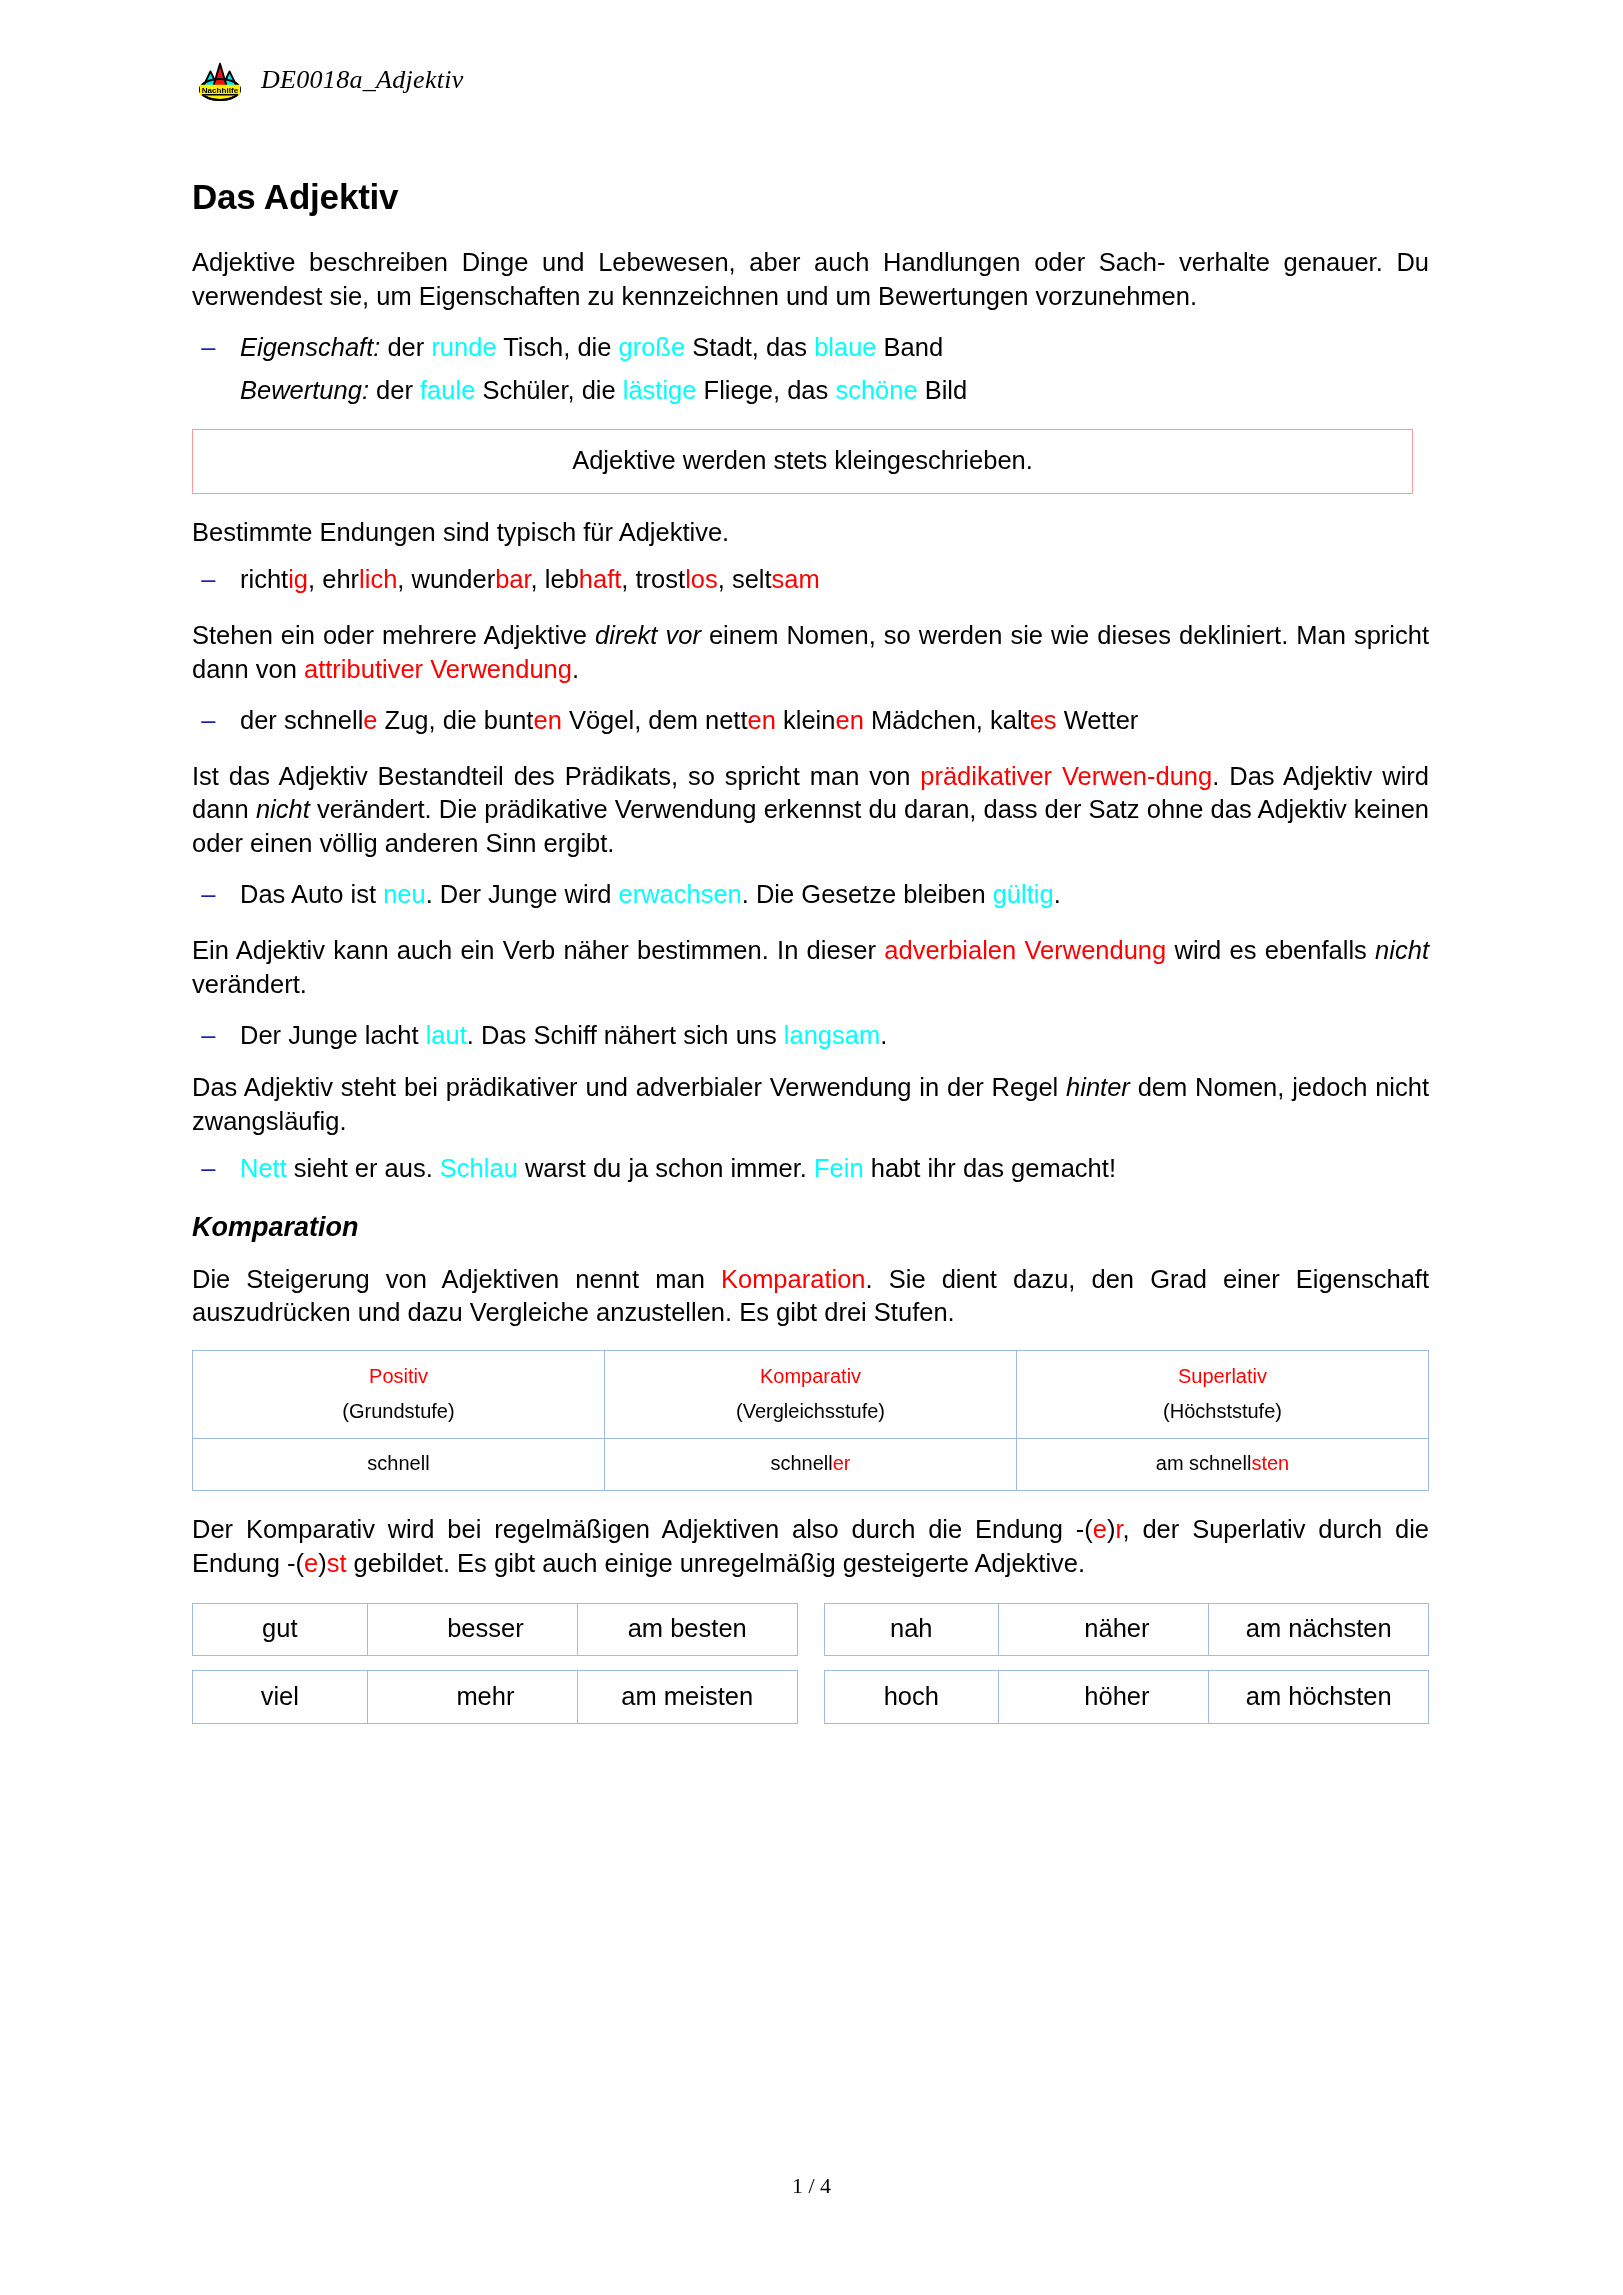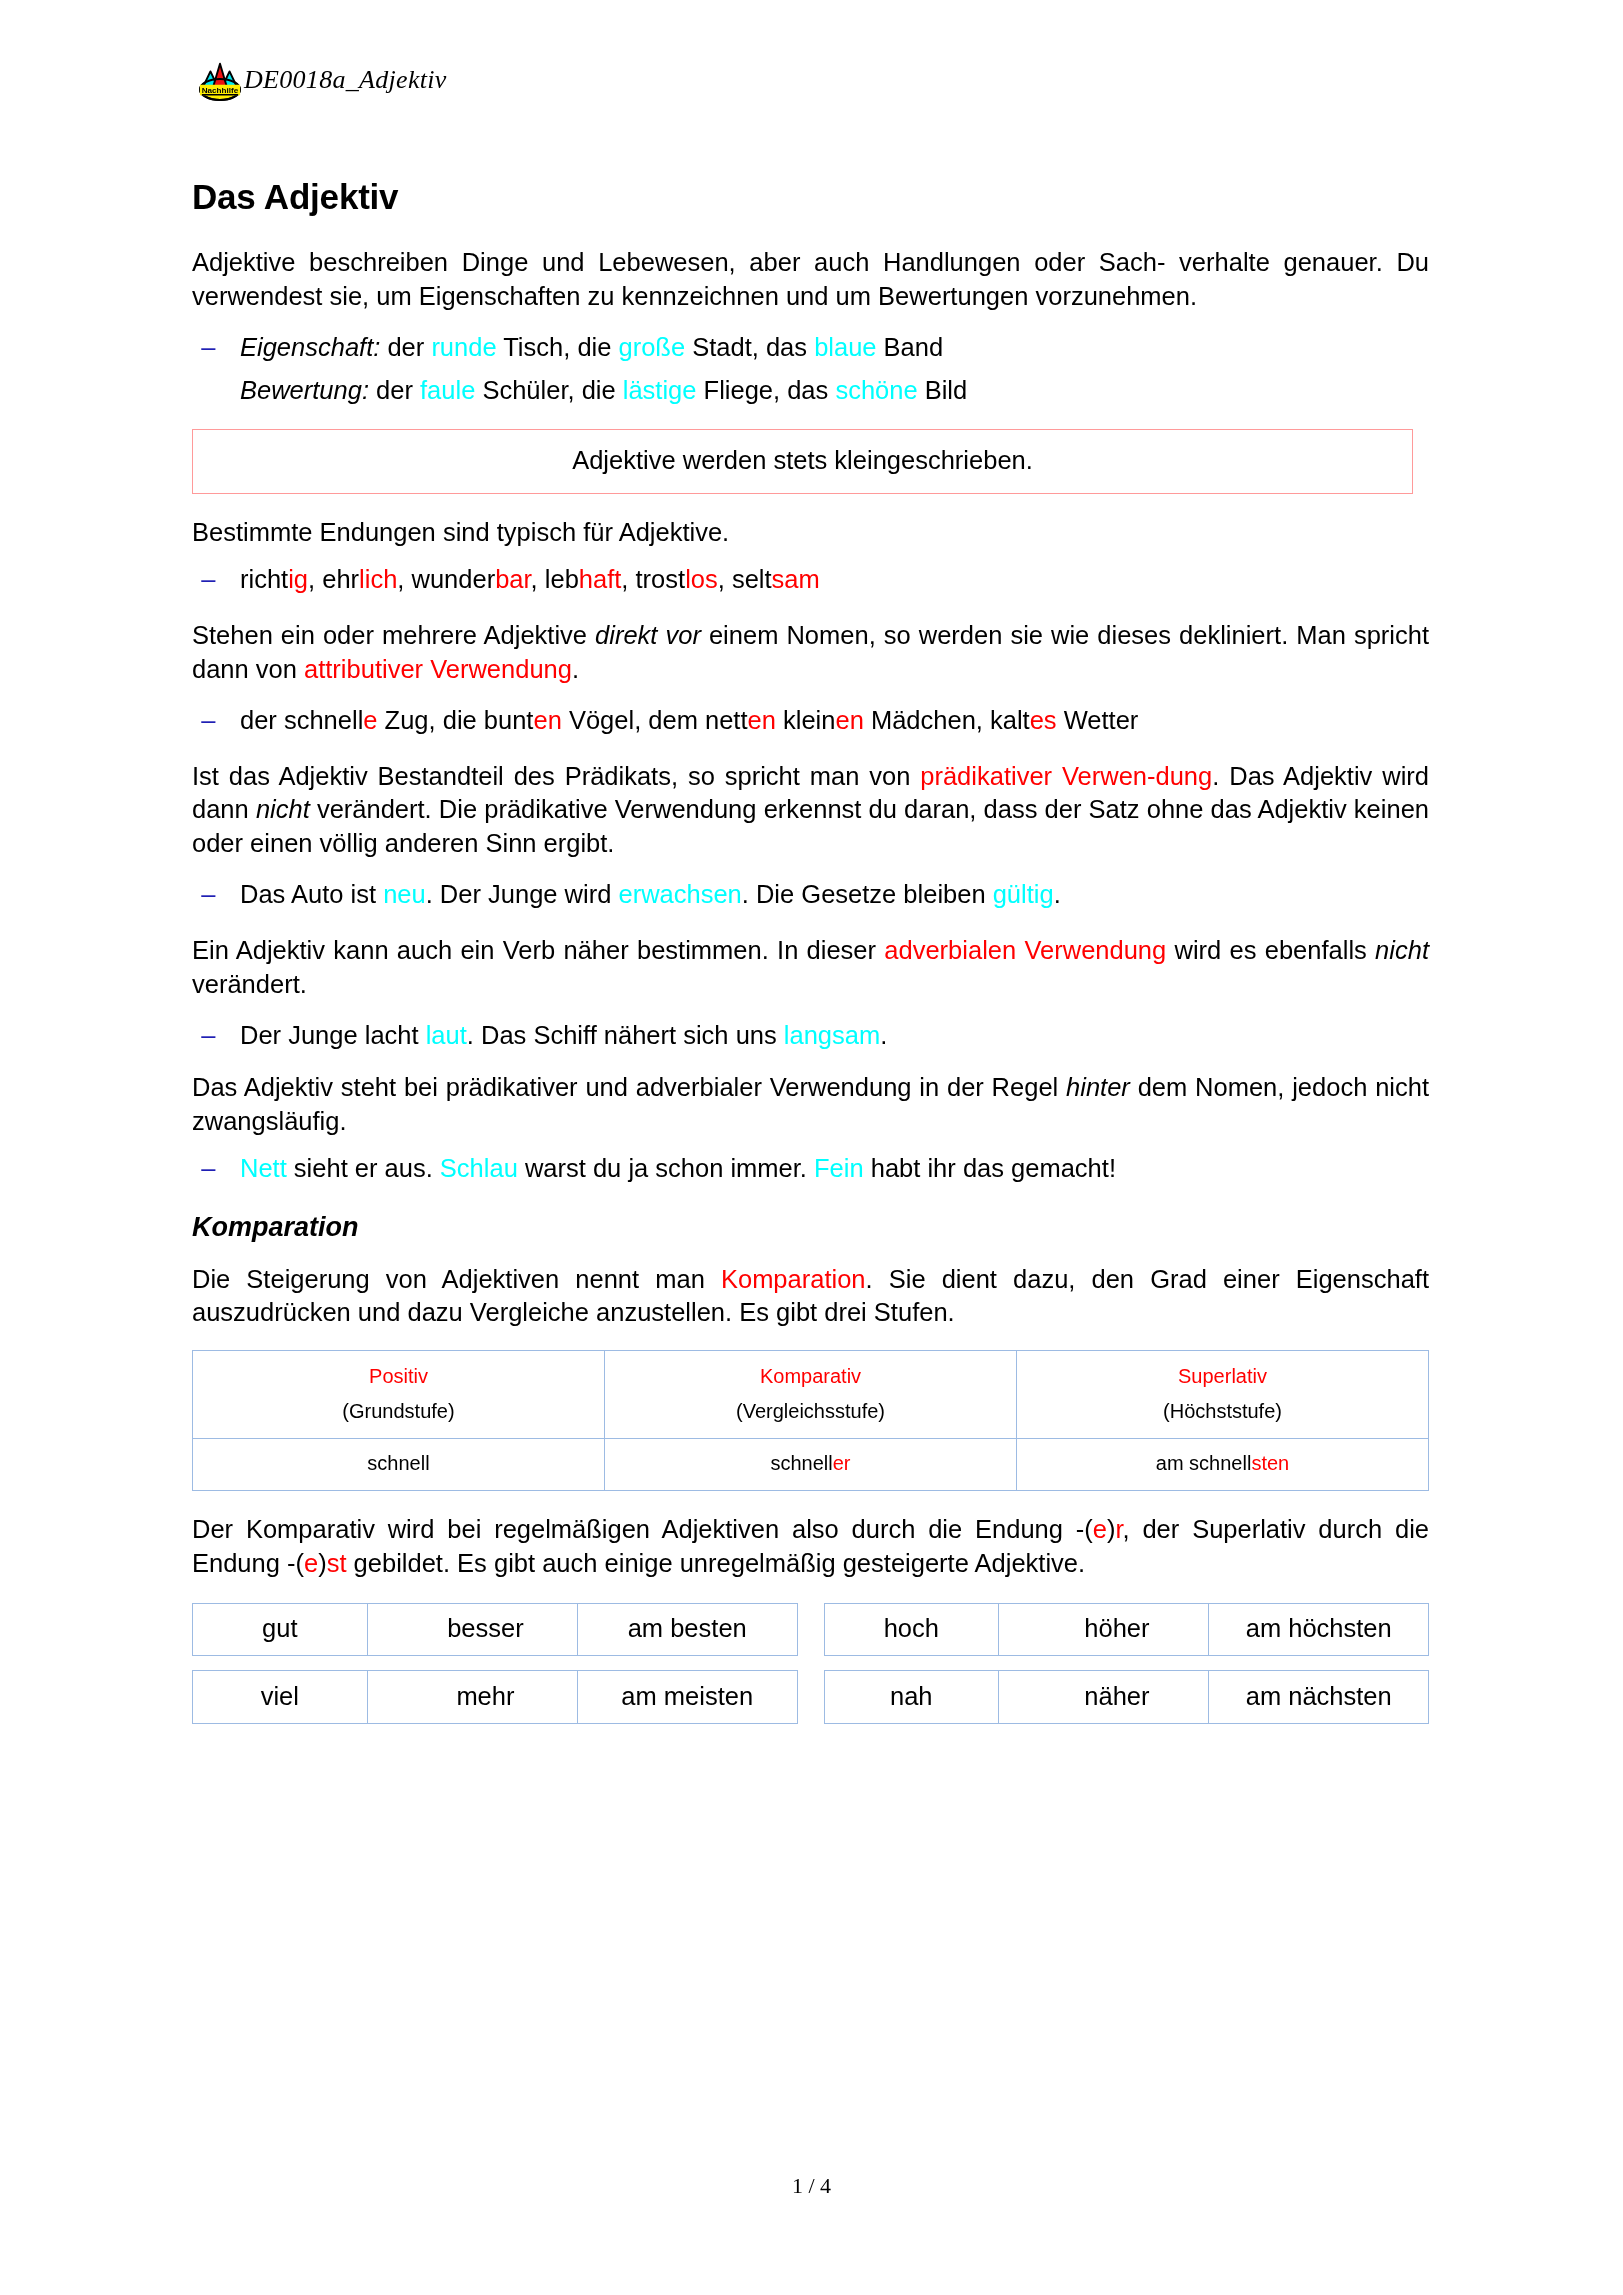--- a/index.html
+++ b/index.html
@@ -22,20 +22,21 @@
     padding: 0;
   }
 
   
   .header {
     position: absolute;
     left: 196px;
     top: 58px;
     display: flex;
     align-items: center;
+    gap: 17px;
   }
   .logo {
     width: 48px;
     height: 43px;
     display: block;
   }
   .header-title {
     font-family: "Liberation Serif", "DejaVu Serif", serif;
     font-style: italic;
     font-size: 26px;
@@ -313,35 +314,35 @@
               <td class="c3">am meisten</td>
             </tr>
           </tbody>
         </table>
       </div>
 
       <div class="irreg-col">
         <table class="small">
           <tbody>
             <tr>
+              <td class="c1">nah</td>
+              <td class="c2">näher</td>
+              <td class="c3">am nächsten</td>
+            </tr>
+          </tbody>
+        </table>
+        <table class="small">
+          <tbody>
+            <tr>
               <td class="c1">hoch</td>
               <td class="c2">höher</td>
               <td class="c3">am höchsten</td>
             </tr>
           </tbody>
         </table>
-        <table class="small">
-          <tbody>
-            <tr>
-              <td class="c1">nah</td>
-              <td class="c2">näher</td>
-              <td class="c3">am nächsten</td>
-            </tr>
-          </tbody>
-        </table>
       </div>
 
     </div>
 
   </div>
 
   <div class="footer">
     <span>1 / 4</span>
   </div>
 

